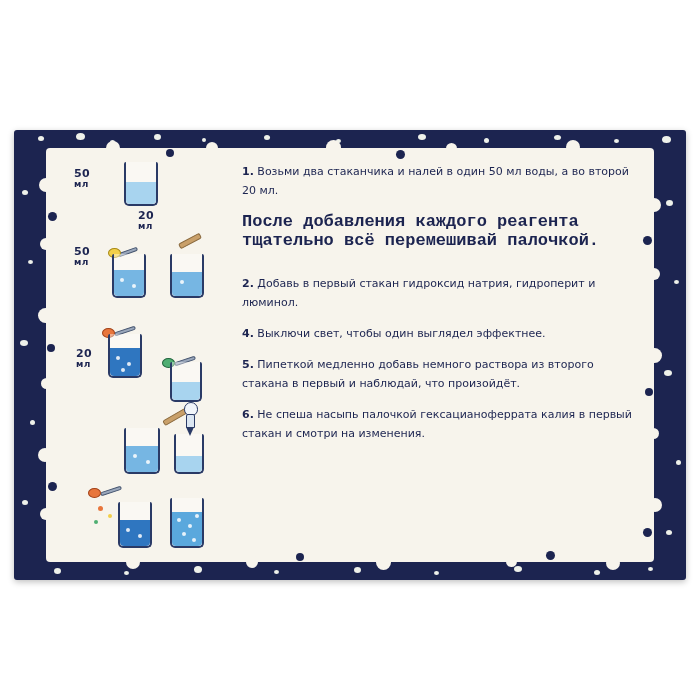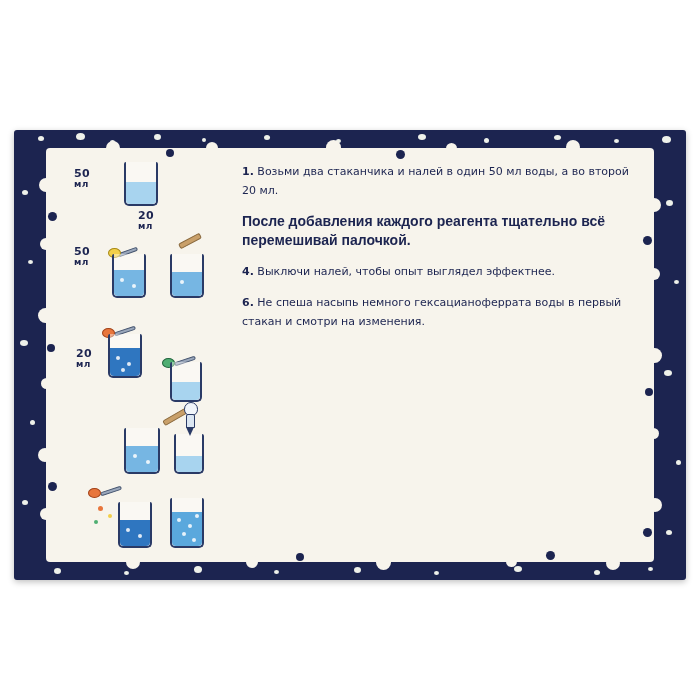--- a/index.html
+++ b/index.html
@@ -221,26 +221,26 @@
     font-family: "DejaVu Sans", sans-serif;
     font-size: 11px;
     line-height: 19px;
     color: #1c2450;
     margin-bottom: 12px;
   }
   .step b {
     font-weight: 700;
   }
   .note {
-    font-family: Liberation Sans, sans-serif;
-    font-size: 14px;
+    font-family: Liberation Mono, monospace;
+    font-size: 17px;
     line-height: 19px;
     font-weight: 700;
     color: #1c2450;
-    margin-bottom: 12px;
+    margin-bottom: 24px;
   }
 </style>
 </head>
 <body>
 
 <div id="root">
 
   <div class="package">
 
     <div class="speckles">
@@ -441,29 +441,37 @@
 
       <div class="text-col">
 
         <div class="step">
           <b>1.</b>
           <span>Возьми два стаканчика и налей в один 50 мл воды, а во второй 20 мл.</span>
         </div>
 
         <div class="note">После добавления каждого реагента тщательно всё перемешивай палочкой.</div>
 
+        <div class="step">
+          <b>2.</b>
+          <span>Добавь в первый стакан гидроксид натрия, гидроперит и люминол.</span>
+        </div>
 
 
         <div class="step">
           <b>4.</b>
-          <span>Выключи налей, чтобы опыт выглядел эффектнее.</span>
-        </div>
-
+          <span>Выключи свет, чтобы один выглядел эффектнее.</span>
+        </div>
+
+        <div class="step">
+          <b>5.</b>
+          <span>Пипеткой медленно добавь немного раствора из второго стакана в первый и наблюдай, что произойдёт.</span>
+        </div>
 
         <div class="step">
           <b>6.</b>
-          <span>Не спеша насыпь немного гексацианоферрата воды в первый стакан и смотри на изменения.</span>
+          <span>Не спеша насыпь палочкой гексацианоферрата калия в первый стакан и смотри на изменения.</span>
         </div>
       </div>
 
     </div>
   </div>
 </div>
 
 </body></html>

